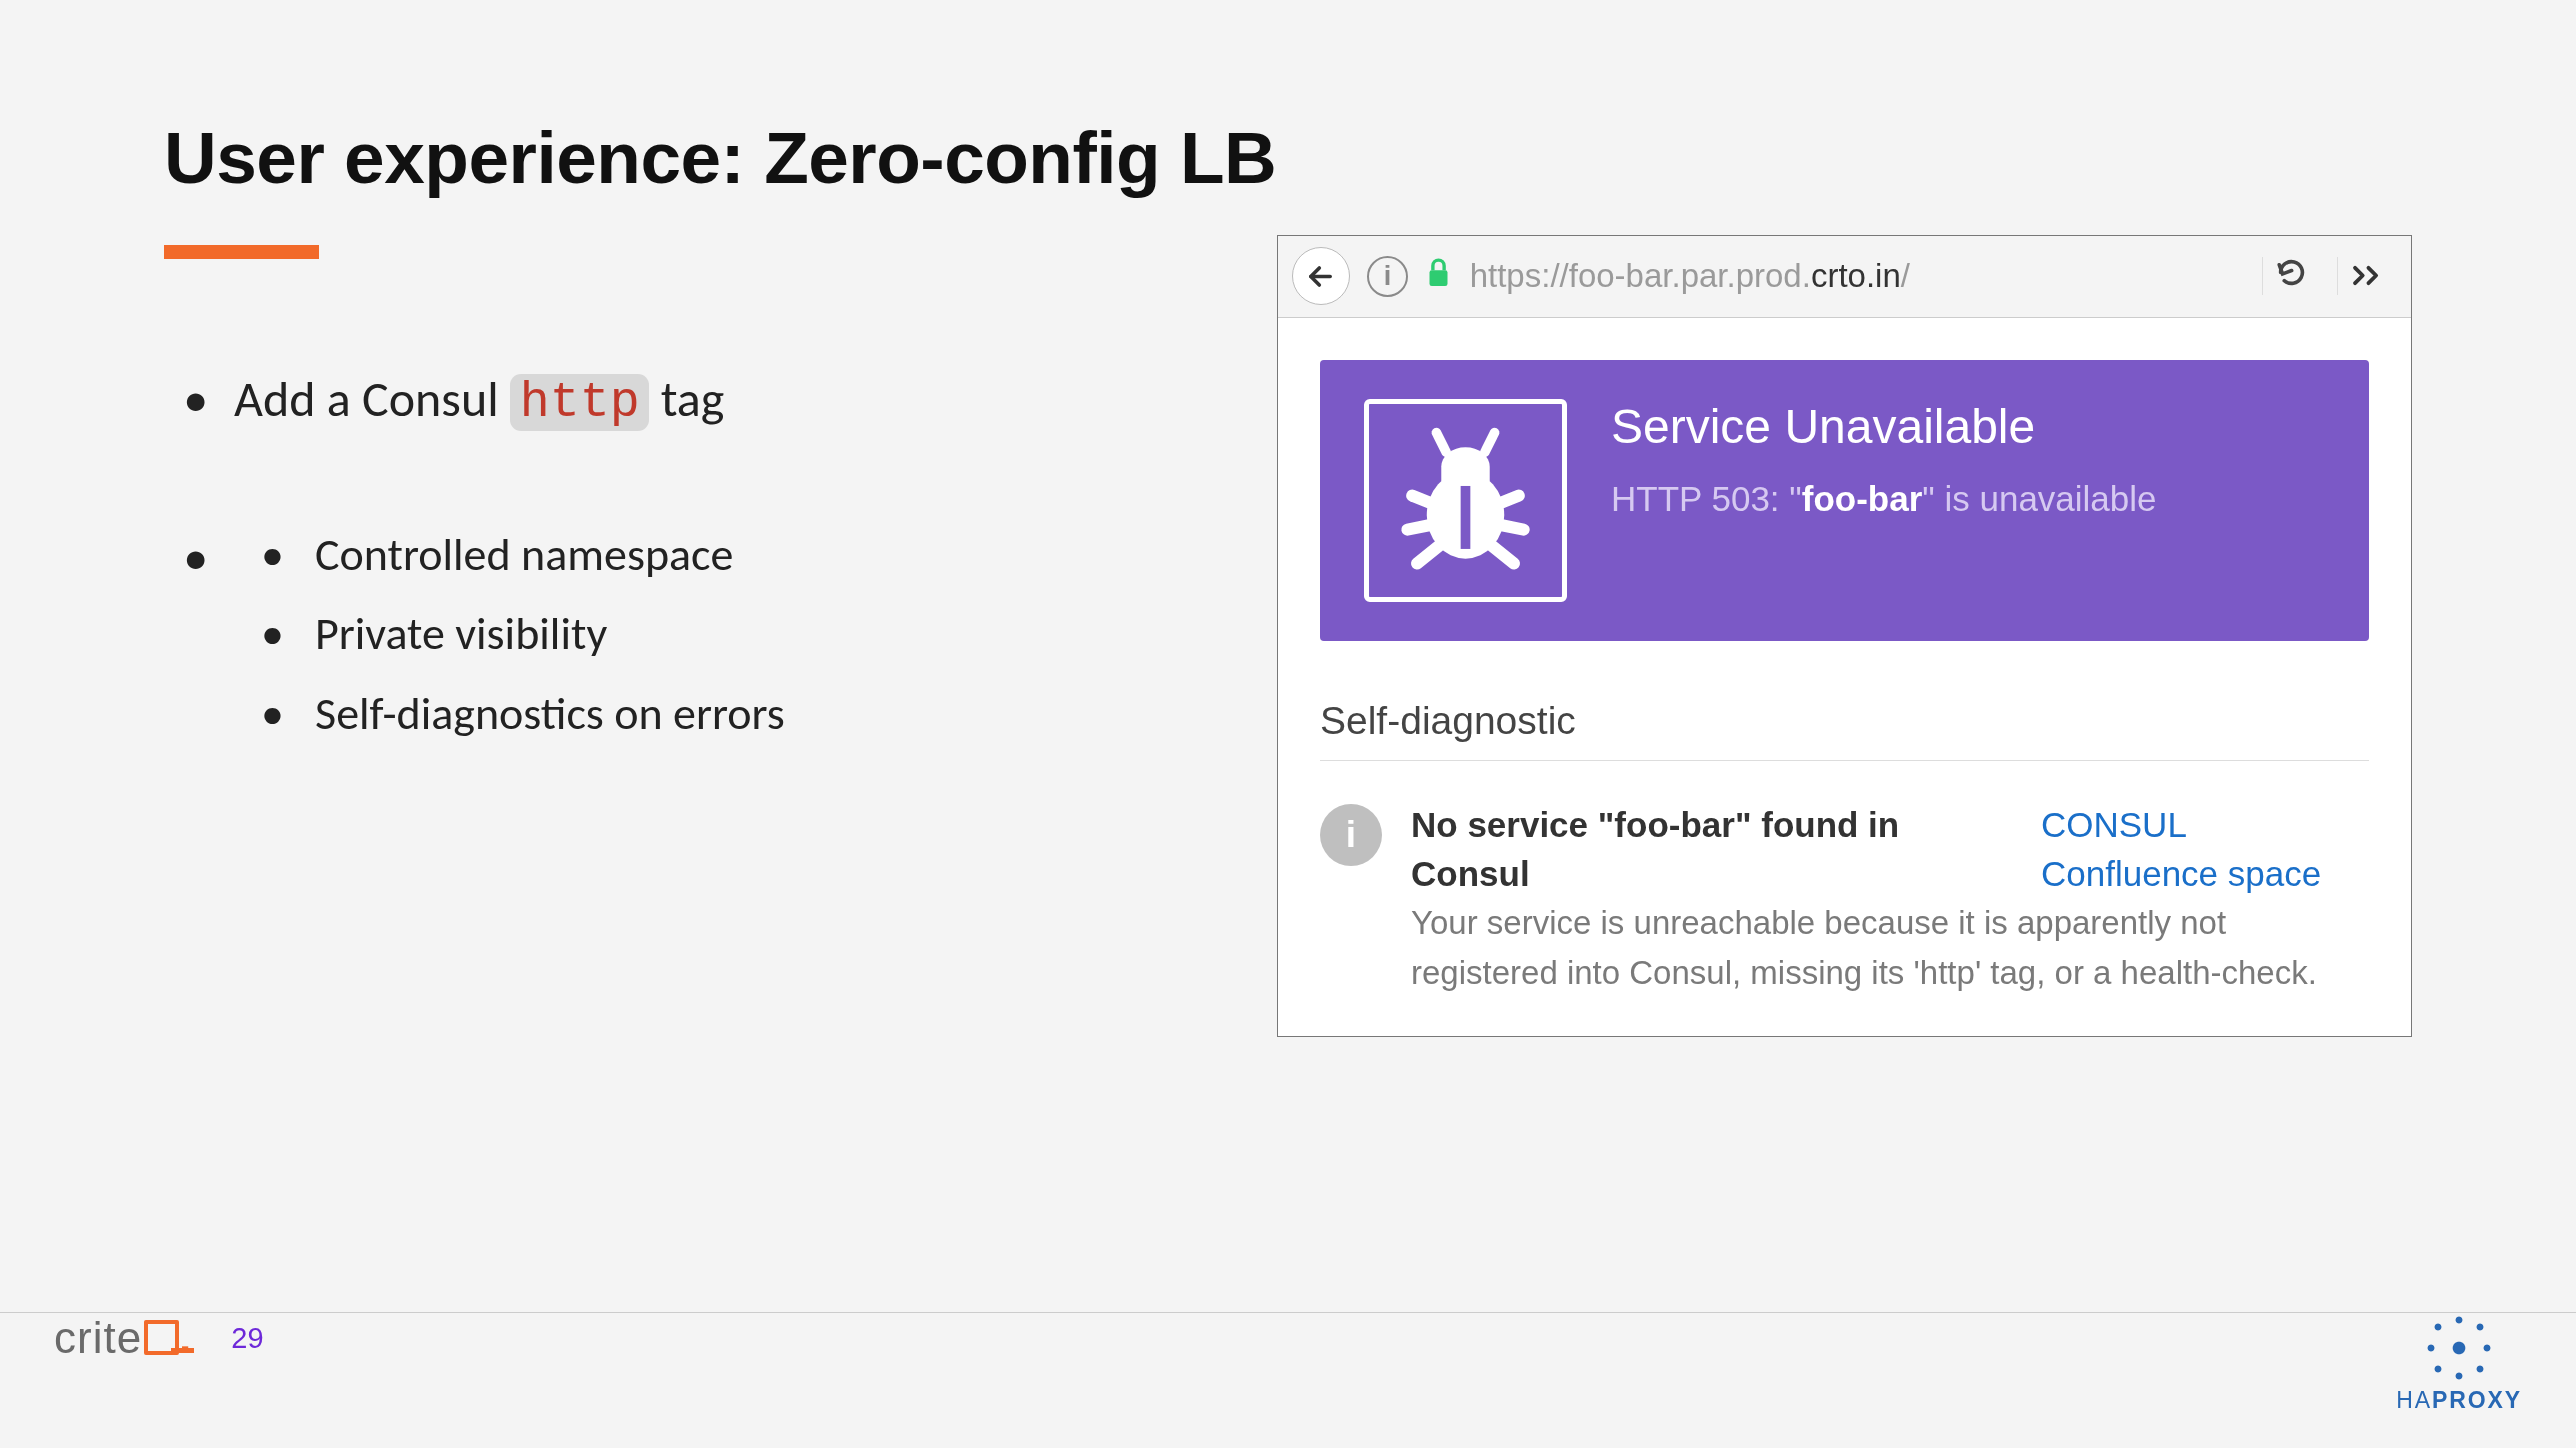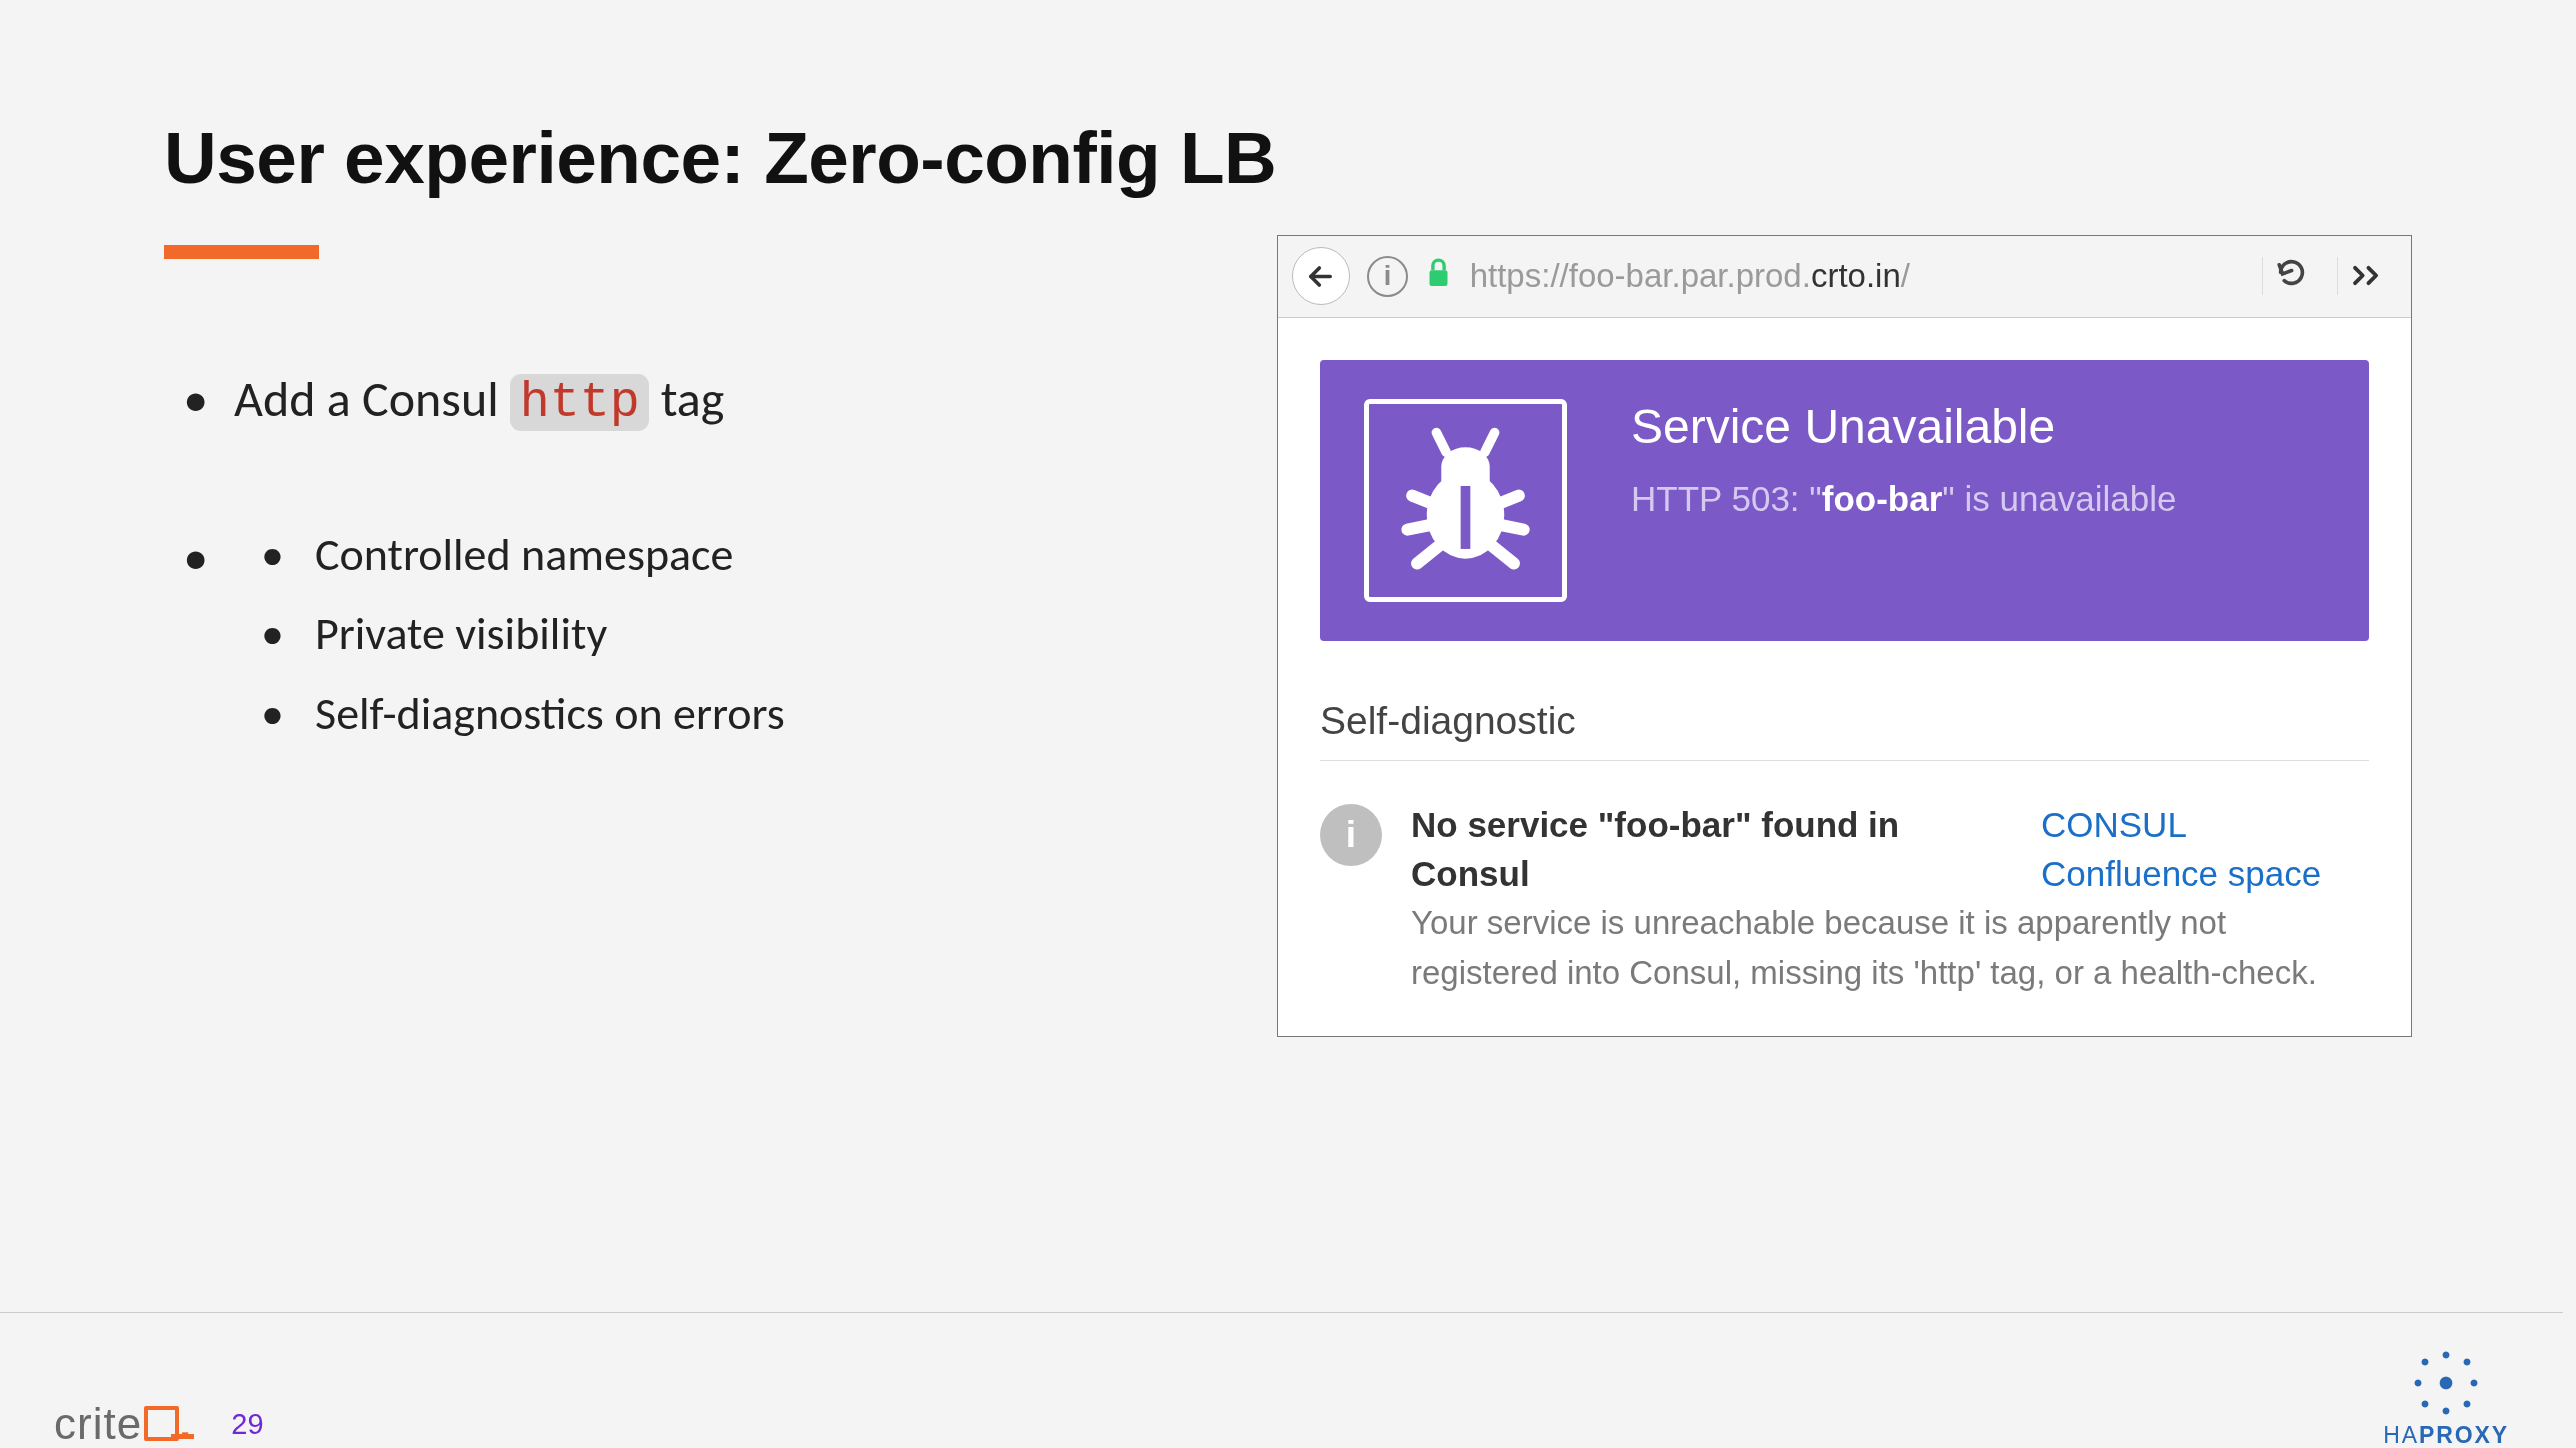--- a/index.html
+++ b/index.html
@@ -131,21 +131,21 @@
   }
   .page {
     padding: 42px 42px 39px 42px;
   }
   .banner {
     background: #7b59c6;
     color: #fff;
     border-radius: 3.9px;
     padding: 39px 44px;
     display: flex;
-    gap: 64px;
+    gap: 44px;
     align-items: flex-start;
   }
   .bug-badge {
     width: 203px; height: 203px;
     border: 5.8px solid #fff;
     border-radius: 5.8px;
     display: flex;
     align-items: center; justify-content: center;
   }
   .bug-badge svg { width: 155px; height: 155px; }
@@ -201,25 +201,25 @@
     line-height: 1.4;
   }
   .diag-desc {
     margin-top: 0;
     font-size: 33px;
     color: #7a7a7a;
     line-height: 1.5;
   }
   .footer {
     position: absolute;
-    left: 0; right: 13px; bottom: 0;
+    left: 0; right: 0; bottom: 0;
     height: 137px;
     border-top: 1px solid #ccc;
     display: flex;
-    align-items: flex-end;
+    align-items: flex-start;
     justify-content: space-between;
     padding: 0 54px 0 54px;
     background: #f4f4f4;
   }
   .footer-left {
     display: flex;
     align-items: center;
     gap: 39px;
   }
   .criteo {

